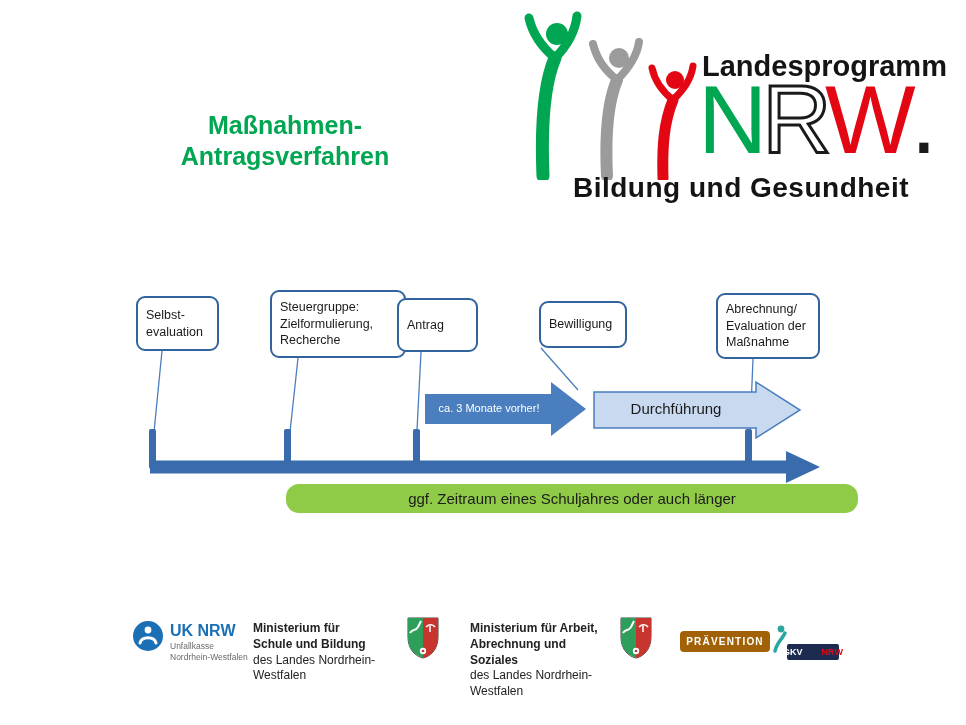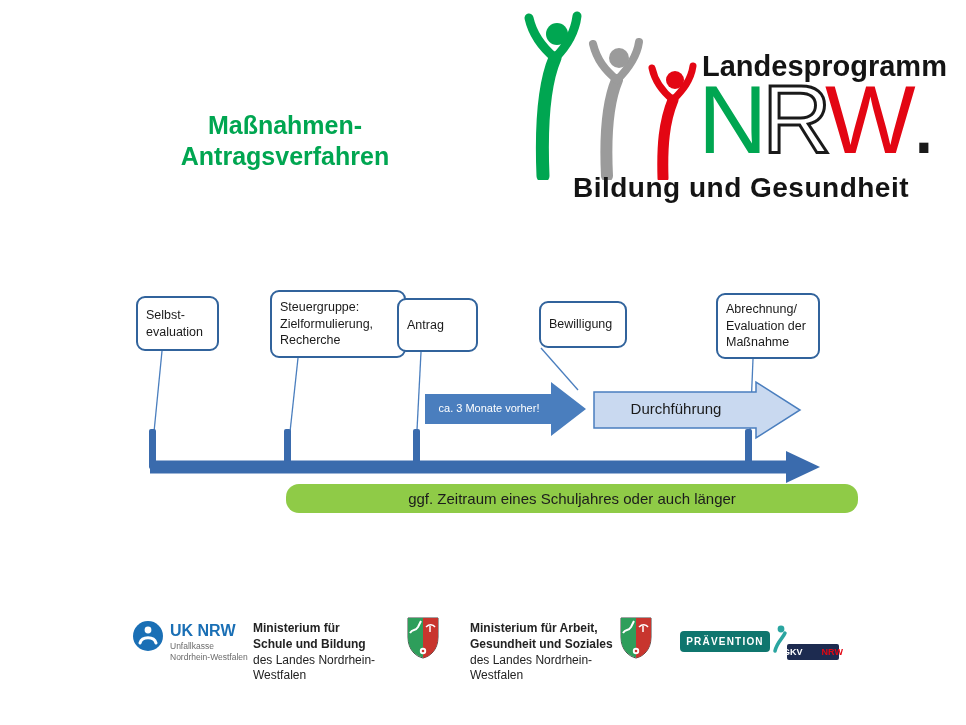--- a/index.html
+++ b/index.html
@@ -38,21 +38,21 @@
 
   .green-bar { left:286px; top:484px; width:572px; height:29px; background:#8FCB47;
                display:flex; align-items:center; justify-content:center;
                font-size:15px; color:#1c1c1c;border-radius:13px; }
 
   
   .uk-name { left:170px; top:622px; font-size:16px; font-weight:bold; color:#1A6FB5; }
   .uk-sub  { left:170px; top:641px; font-size:8.5px; line-height:1.3; color:#6b6b6b; }
   .ministry { font-size:12px; line-height:1.32; color:#222; }
   .ministry .b { font-weight:bold; }
-  .praev-box { left:680px; top:631px; width:90px; height:21px; background:#0f766e;
+  .praev-box { left:680px; top:631px; width:90px; height:21px; background:#a16207;
                border-radius:4px; display:flex; align-items:center; justify-content:center;
                color:#fff; font-size:10px; font-weight:bold; letter-spacing:1.2px; }
   .gkv-box { left:787px; top:644px; width:52px; height:16px; background:#1D2B50;
              border-radius:2px; display:flex; align-items:center; justify-content:center;
              gap:3px; font-size:9px; font-weight:bold; }
   .gkv-box .g { color:#ffffff; }
   .gkv-box .n { color:#E30613;padding-left:16px; }
 
   svg { display:block; }
   .overlay { position:absolute; left:0; top:0; pointer-events:none; }
@@ -174,21 +174,21 @@
     <path d="M2,1 L17,1 L17,40.5 C10,39 2,33 2,20 Z" fill="#2E9E5B"></path>
     <path d="M17,1 H32 V20 C32,33 24,39.5 17,41 Z" fill="#C8352E"></path>
     <path d="M4,16 C7,11 9,15 12,10 C13,8 14,6 15,4" stroke="#ffffff" stroke-width="2" fill="none"></path>
     <path d="M20,10 C23,7 27,7 29,10 M24,9 L24,15" stroke="#ffffff" stroke-width="1.5" fill="none"></path>
     <circle cx="17" cy="34" r="3.2" fill="#ffffff"></circle>
     <circle cx="17" cy="34" r="1.3" fill="#C8352E"></circle>
   </svg>
 
   <div class="abs ministry" style="left:470px; top:621px; width:145px;">
     <div class="b">Ministerium für Arbeit,</div>
-    <div class="b">Gesundheit und Soziales</div>
+    <div class="b">Abrechnung und Soziales</div>
     <div>des Landes Nordrhein-Westfalen</div>
   </div>
 
   <svg class="overlay" style="left:619px; top:617px;" width="34" height="42" viewBox="0 0 34 42">
     <path d="M2,1 H32 V20 C32,33 24,39.5 17,41 C10,39.5 2,33 2,20 Z" fill="#F7F7F2" stroke="#444" stroke-width="1"></path>
     <path d="M2,1 L17,1 L17,40.5 C10,39 2,33 2,20 Z" fill="#2E9E5B"></path>
     <path d="M17,1 H32 V20 C32,33 24,39.5 17,41 Z" fill="#C8352E"></path>
     <path d="M4,16 C7,11 9,15 12,10 C13,8 14,6 15,4" stroke="#ffffff" stroke-width="2" fill="none"></path>
     <path d="M20,10 C23,7 27,7 29,10 M24,9 L24,15" stroke="#ffffff" stroke-width="1.5" fill="none"></path>
     <circle cx="17" cy="34" r="3.2" fill="#ffffff"></circle>

